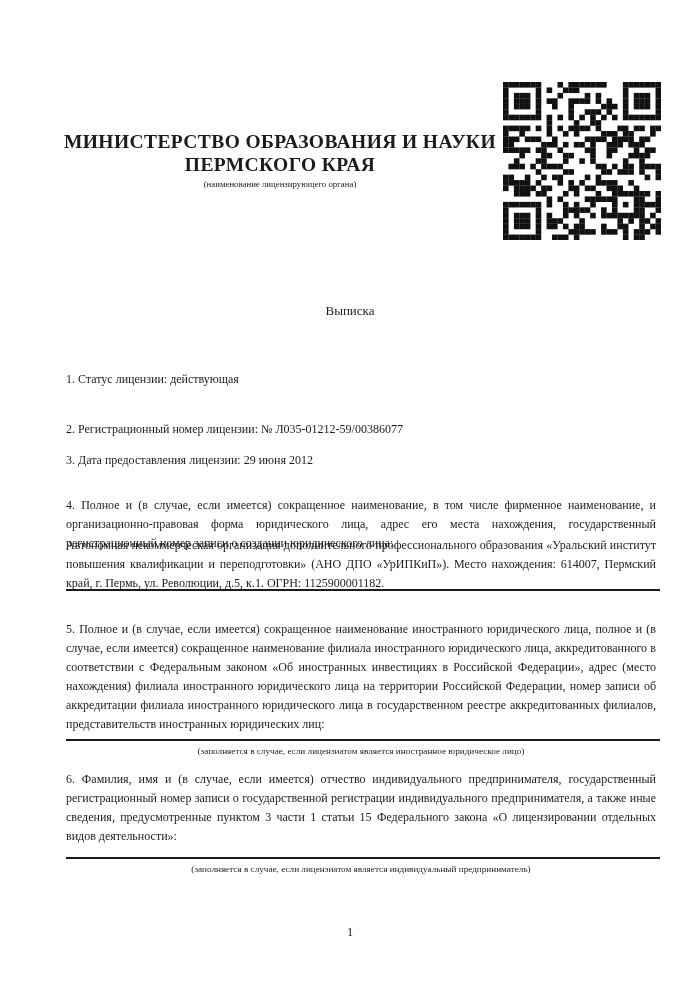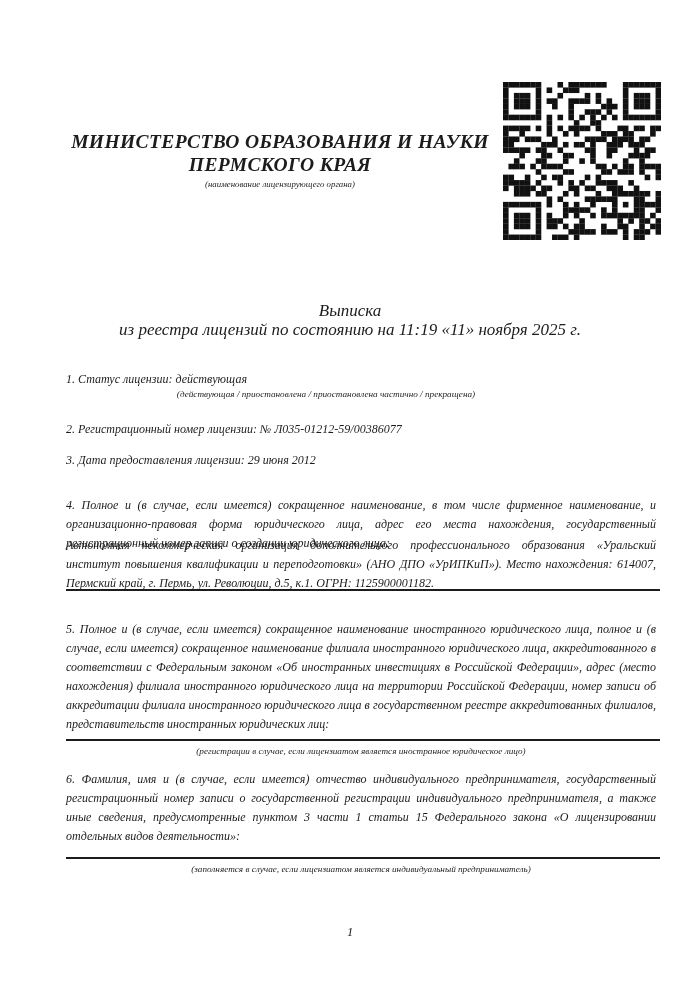--- a/index.html
+++ b/index.html
@@ -4,21 +4,20 @@
 <style>
   html, body { margin: 0; padding: 0; background: #ffffff; }
   .page {
     position: relative;
     width: 700px;
     height: 989px;
     background: #ffffff;
     color: #1c1c1c;
     font-family: "Liberation Serif", "DejaVu Serif", serif;
     overflow: hidden;
-    font-style: italic;
   }
   .abs { position: absolute; }
 
   
   .ministry { left: 50px; top: 130px; width: 460px; text-align: center; }
   .ministry .big {
     font-size: 19.5px;
     font-weight: bold;
     line-height: 23px;
     letter-spacing: 0.4px;
@@ -29,21 +28,21 @@
     color: #222;
   }
 
   
   .qr-box { left: 503px; top: 82px; width: 158px; height: 158px; }
   .qr-box svg { display: block; }
   .qr-box rect { fill: #111; }
 
   
   .doc-title { left: 0; top: 301px; width: 700px; text-align: center;
-               font-size: 17px; line-height: 19px; }
+               font-size: 13px; line-height: 19px; }
 
   
   .item { left: 66px; width: 590px; font-size: 12px; line-height: 19px; }
   .para { text-align: justify; }
   .rule { left: 66px; width: 594px; height: 2px; background: #1c1c1c; }
   .form-caption { left: 66px; width: 590px; text-align: center;
                   font-size: 9.2px; color: #222; }
   .form-caption.narrow { width: 520px; }
 
   .page-number { left: 0; top: 925px; width: 700px; text-align: center;
@@ -466,37 +465,35 @@
         <rect x="59.93" y="152.55" width="5.60" height="5.60"></rect>
         <rect x="70.83" y="152.55" width="5.60" height="5.60"></rect>
         <rect x="119.86" y="152.55" width="5.60" height="5.60"></rect>
         <rect x="130.76" y="152.55" width="5.60" height="5.60"></rect>
         <rect x="136.21" y="152.55" width="5.60" height="5.60"></rect>
       </svg>
   </div>
 
   <div class="abs doc-title">
     <div>Выписка</div>
-    <div>из реестра лицензий по состоянию на 11:19 «11» ноября 2025 г.</div>
   </div>
 
   <div class="abs item" style="top:370px">1. Статус лицензии: действующая</div>
-  <div class="abs form-caption narrow" style="top:389px">(действующая / приостановлена / приостановлена частично / прекращена)</div>
 
   <div class="abs item" style="top:420px">2. Регистрационный номер лицензии: № Л035-01212-59/00386077</div>
 
   <div class="abs item" style="top:451px">3. Дата предоставления лицензии: 29 июня 2012</div>
 
   <div class="abs item para" style="top:496px">4. Полное и (в случае, если имеется) сокращенное наименование, в том числе фирменное наименование, и организационно-правовая форма юридического лица, адрес его места нахождения, государственный регистрационный номер записи о создании юридического лица:</div>
   <div class="abs item para" style="top:536px">Автономная некоммерческая организация дополнительного профессионального образования «Уральский институт повышения квалификации и переподготовки» (АНО ДПО «УрИПКиП»). Место нахождения: 614007, Пермский край, г. Пермь, ул. Революции, д.5, к.1. ОГРН: 1125900001182.</div>
   <div class="abs rule" style="top:589px"></div>
 
   <div class="abs item para" style="top:620px">5. Полное и (в случае, если имеется) сокращенное наименование иностранного юридического лица, полное и (в случае, если имеется) сокращенное наименование филиала иностранного юридического лица, аккредитованного в соответствии с Федеральным законом «Об иностранных инвестициях в Российской Федерации», адрес (место нахождения) филиала иностранного юридического лица на территории Российской Федерации, номер записи об аккредитации филиала иностранного юридического лица в государственном реестре аккредитованных филиалов, представительств иностранных юридических лиц:</div>
   <div class="abs rule" style="top:739px"></div>
-  <div class="abs form-caption" style="top:746px">(регистрации в случае, если лицензиатом является иностранное юридическое лицо)</div>
+  <div class="abs form-caption" style="top:746px">(заполняется в случае, если лицензиатом является иностранное юридическое лицо)</div>
 
   <div class="abs item para" style="top:770px">6. Фамилия, имя и (в случае, если имеется) отчество индивидуального предпринимателя, государственный регистрационный номер записи о государственной регистрации индивидуального предпринимателя, а также иные сведения, предусмотренные пунктом 3 части 1 статьи 15 Федерального закона «О лицензировании отдельных видов деятельности»:</div>
   <div class="abs rule" style="top:857px"></div>
   <div class="abs form-caption" style="top:864px">(заполняется в случае, если лицензиатом является индивидуальный предприниматель)</div>
 
 
   <div class="abs page-number">1</div>
 
 </div>
 

